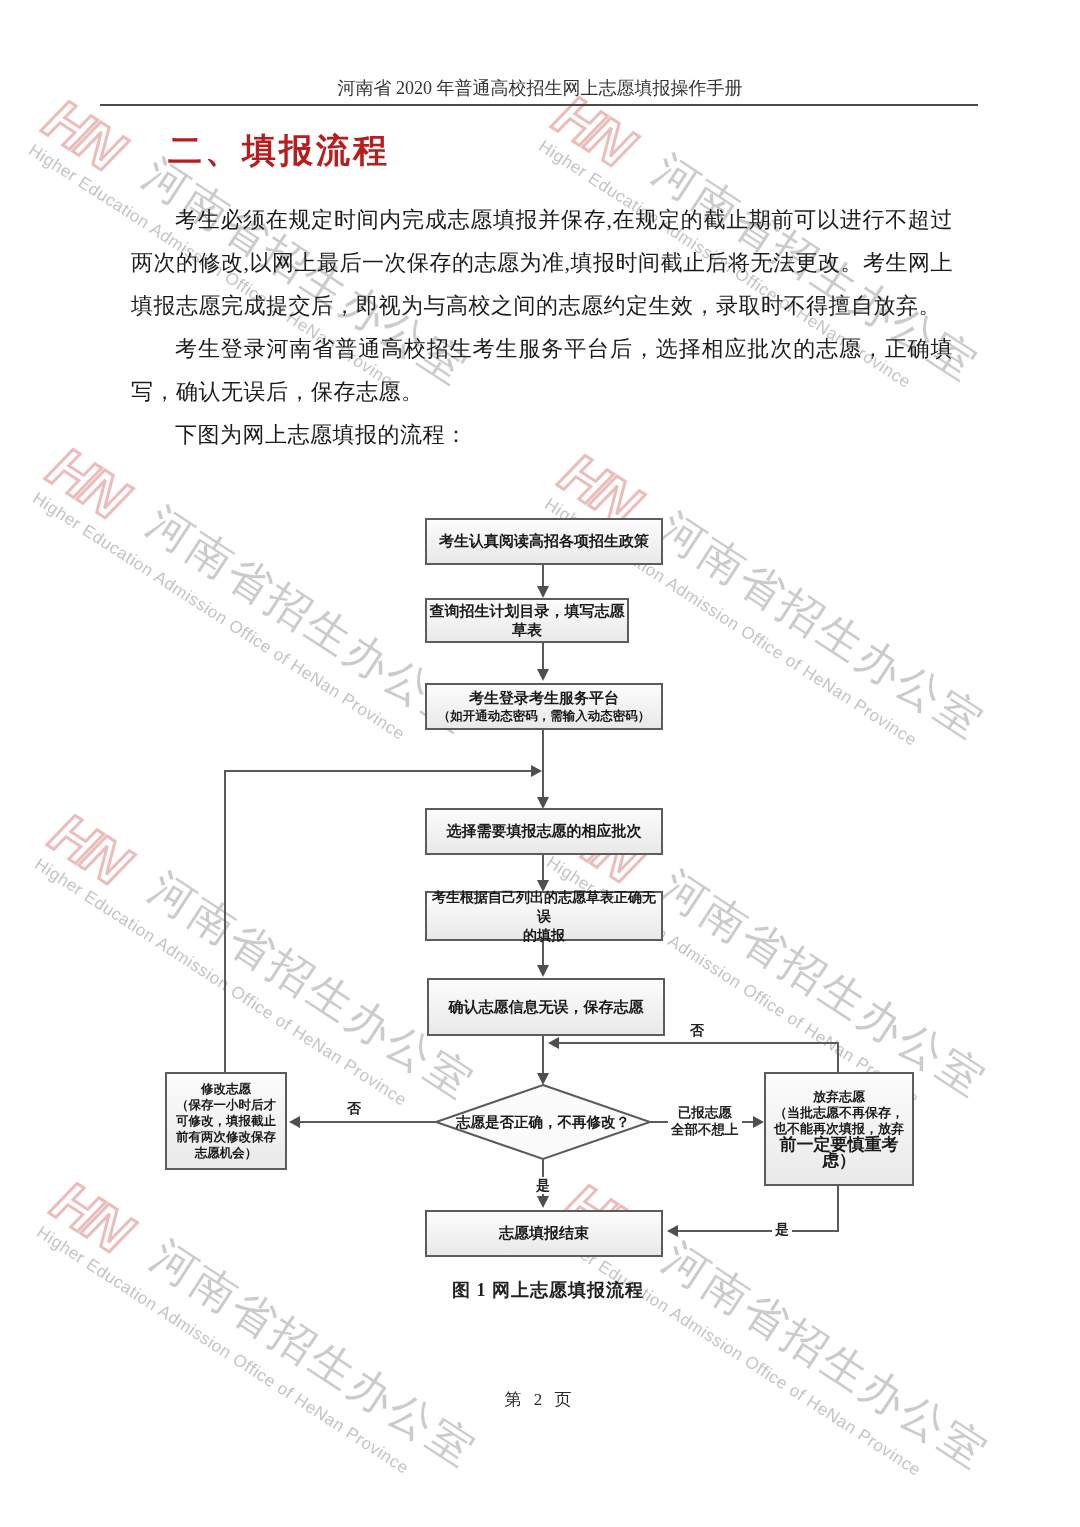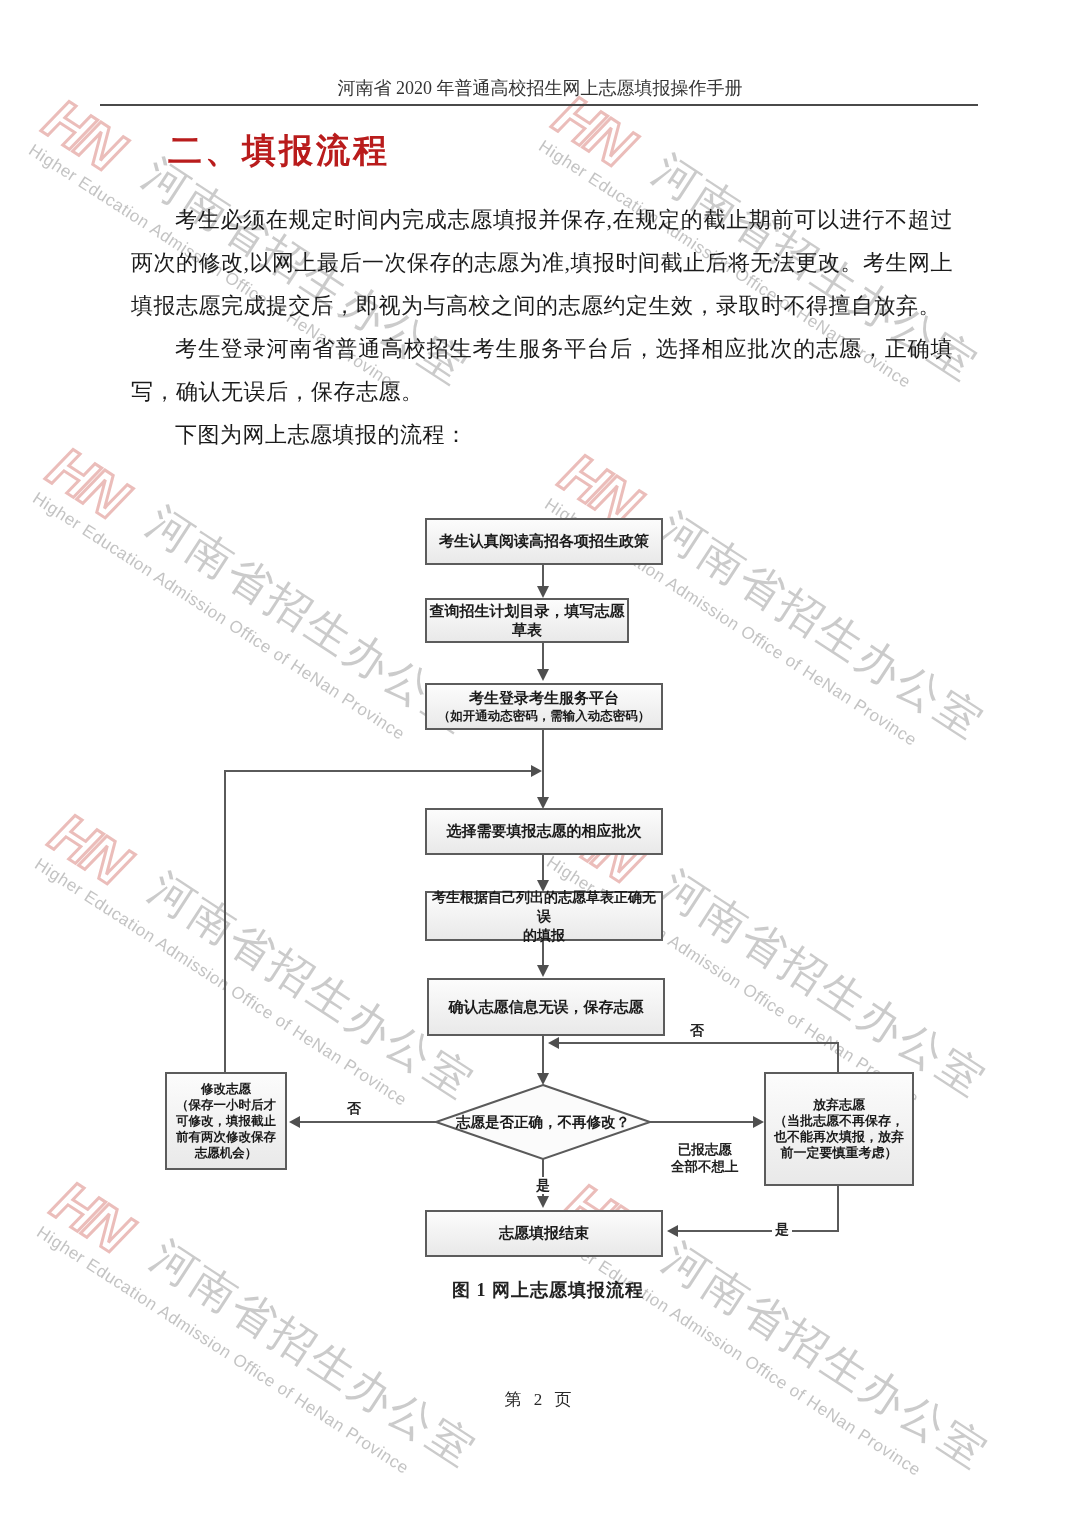--- a/index.html
+++ b/index.html
@@ -185,32 +185,32 @@
     <div class="l2">（保存一小时后才</div>
     <div class="l2">可修改，填报截止</div>
     <div class="l2">前有两次修改保存</div>
     <div class="l2">志愿机会）</div>
   </div>
 
   <div class="fc-box" style="left:764px;top:1072px;width:150px;height:114px;">
     <div class="l2" style="font-size:13px;">放弃志愿</div>
     <div class="l2" style="font-size:13px;">（当批志愿不再保存，</div>
     <div class="l2" style="font-size:13px;">也不能再次填报，放弃</div>
-    <div class="l2" style="font-size:13px;">前一定要慎重考虑）</div>
+    <div class="l2" style="font-size:17px;">前一定要慎重考虑）</div>
   </div>
 
   <div class="fc-box" style="left:425px;top:1210px;width:238px;height:47px;">
     <div class="l1">志愿填报结束</div>
   </div>
 
   <div class="fc-label" style="left:690px;top:1022px;">否</div>
   <div class="fc-label" style="left:347px;top:1100px;">否</div>
   <div class="fc-label onln" style="left:533px;top:1177px;">是</div>
   <div class="fc-label onln" style="left:772px;top:1221px;">是</div>
-  <div class="fc-label onln" style="left:668px;top:1104px;font-size:13.5px;margin-top:37px;">
+  <div class="fc-label onln" style="left:668px;top:1104px;font-size:13.5px;">
     <div>已报志愿</div>
     <div>全部不想上</div>
   </div>
 
   <div class="caption">图 1 网上志愿填报流程</div>
   <div class="footer">第 2 页</div>
 
 </div>
 
 </body></html>

